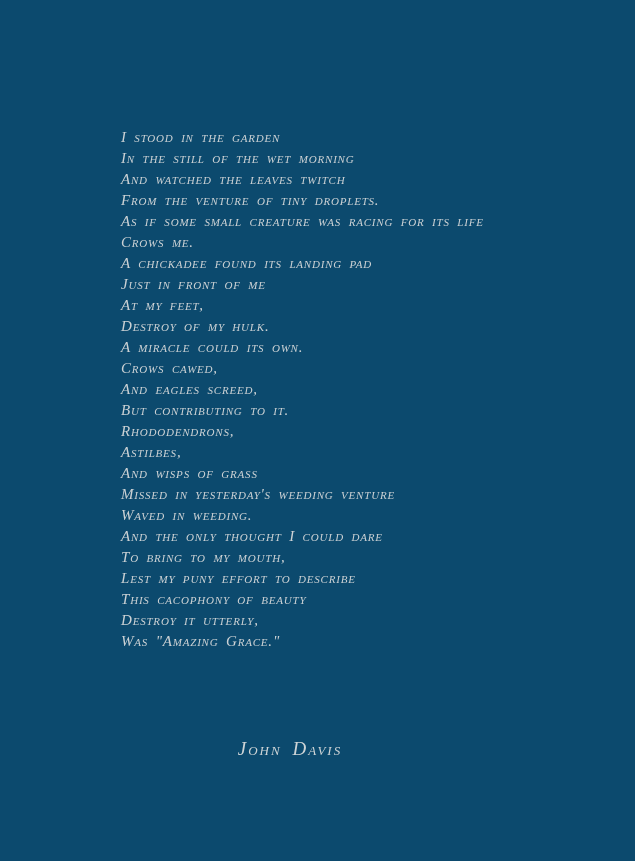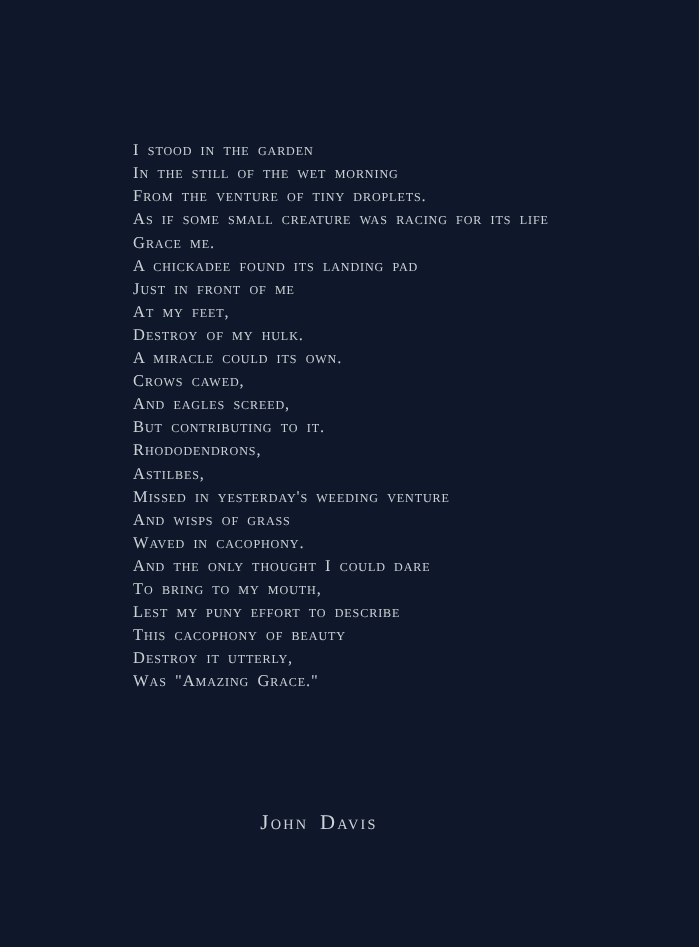--- a/index.html
+++ b/index.html
@@ -9,22 +9,23 @@
   body {
     width: 635px;
     height: 861px;
     background: #2b373e;
     overflow: hidden;
   }
   .page {
     position: relative;
     width: 635px;
     height: 861px;
-    background: #0f172a;
+    background: #0c4a6e;
     font-family: "Liberation Serif", serif;
+    font-style: italic;
   }
   .poem {
     position: absolute;
     left: 121px;
     top: 127px;
     color: #cbd1d4;
     font-size: 15px;
     line-height: 21px;
     font-variant: small-caps;
     letter-spacing: 0.8px;
@@ -47,36 +48,37 @@
     word-spacing: 4px;
   }
 </style>
 </head>
 <body>
 
 <div class="page">
   <div class="poem">
     <div class="poem-line">I stood in the garden</div>
     <div class="poem-line">In the still of the wet morning</div>
+    <div class="poem-line">And watched the leaves twitch</div>
     <div class="poem-line">From the venture of tiny droplets.</div>
     <div class="poem-line">As if some small creature was racing for its life</div>
-    <div class="poem-line">Grace me.</div>
+    <div class="poem-line">Crows me.</div>
     <div class="poem-line">A chickadee found its landing pad</div>
     <div class="poem-line">Just in front of me</div>
     <div class="poem-line">At my feet,</div>
     <div class="poem-line">Destroy of my hulk.</div>
     <div class="poem-line">A miracle could its own.</div>
     <div class="poem-line">Crows cawed,</div>
     <div class="poem-line">And eagles screed,</div>
     <div class="poem-line">But contributing to it.</div>
     <div class="poem-line">Rhododendrons,</div>
     <div class="poem-line">Astilbes,</div>
+    <div class="poem-line">And wisps of grass</div>
     <div class="poem-line">Missed in yesterday's weeding venture</div>
-    <div class="poem-line">And wisps of grass</div>
-    <div class="poem-line">Waved in cacophony.</div>
+    <div class="poem-line">Waved in weeding.</div>
     <div class="poem-line">And the only thought I could dare</div>
     <div class="poem-line">To bring to my mouth,</div>
     <div class="poem-line">Lest my puny effort to describe</div>
     <div class="poem-line">This cacophony of beauty</div>
     <div class="poem-line">Destroy it utterly,</div>
     <div class="poem-line">Was "Amazing Grace."</div>
   </div>
   <div class="author">John Davis</div>
 </div>
 

